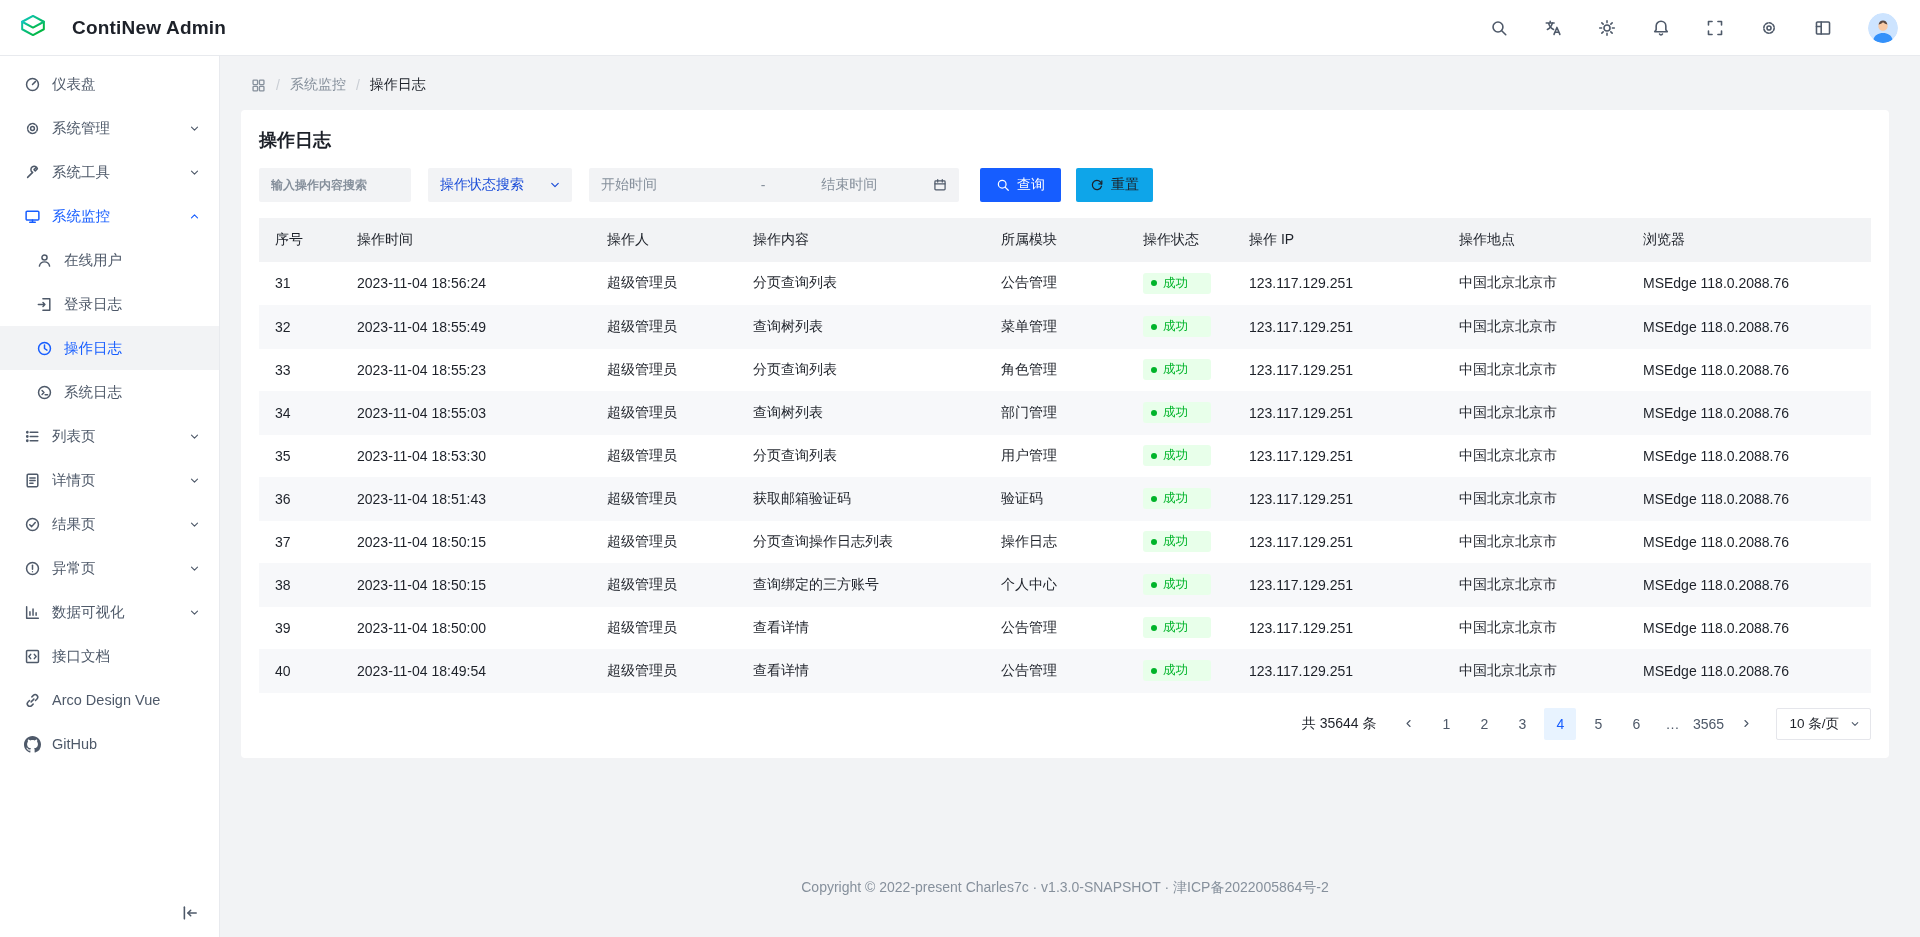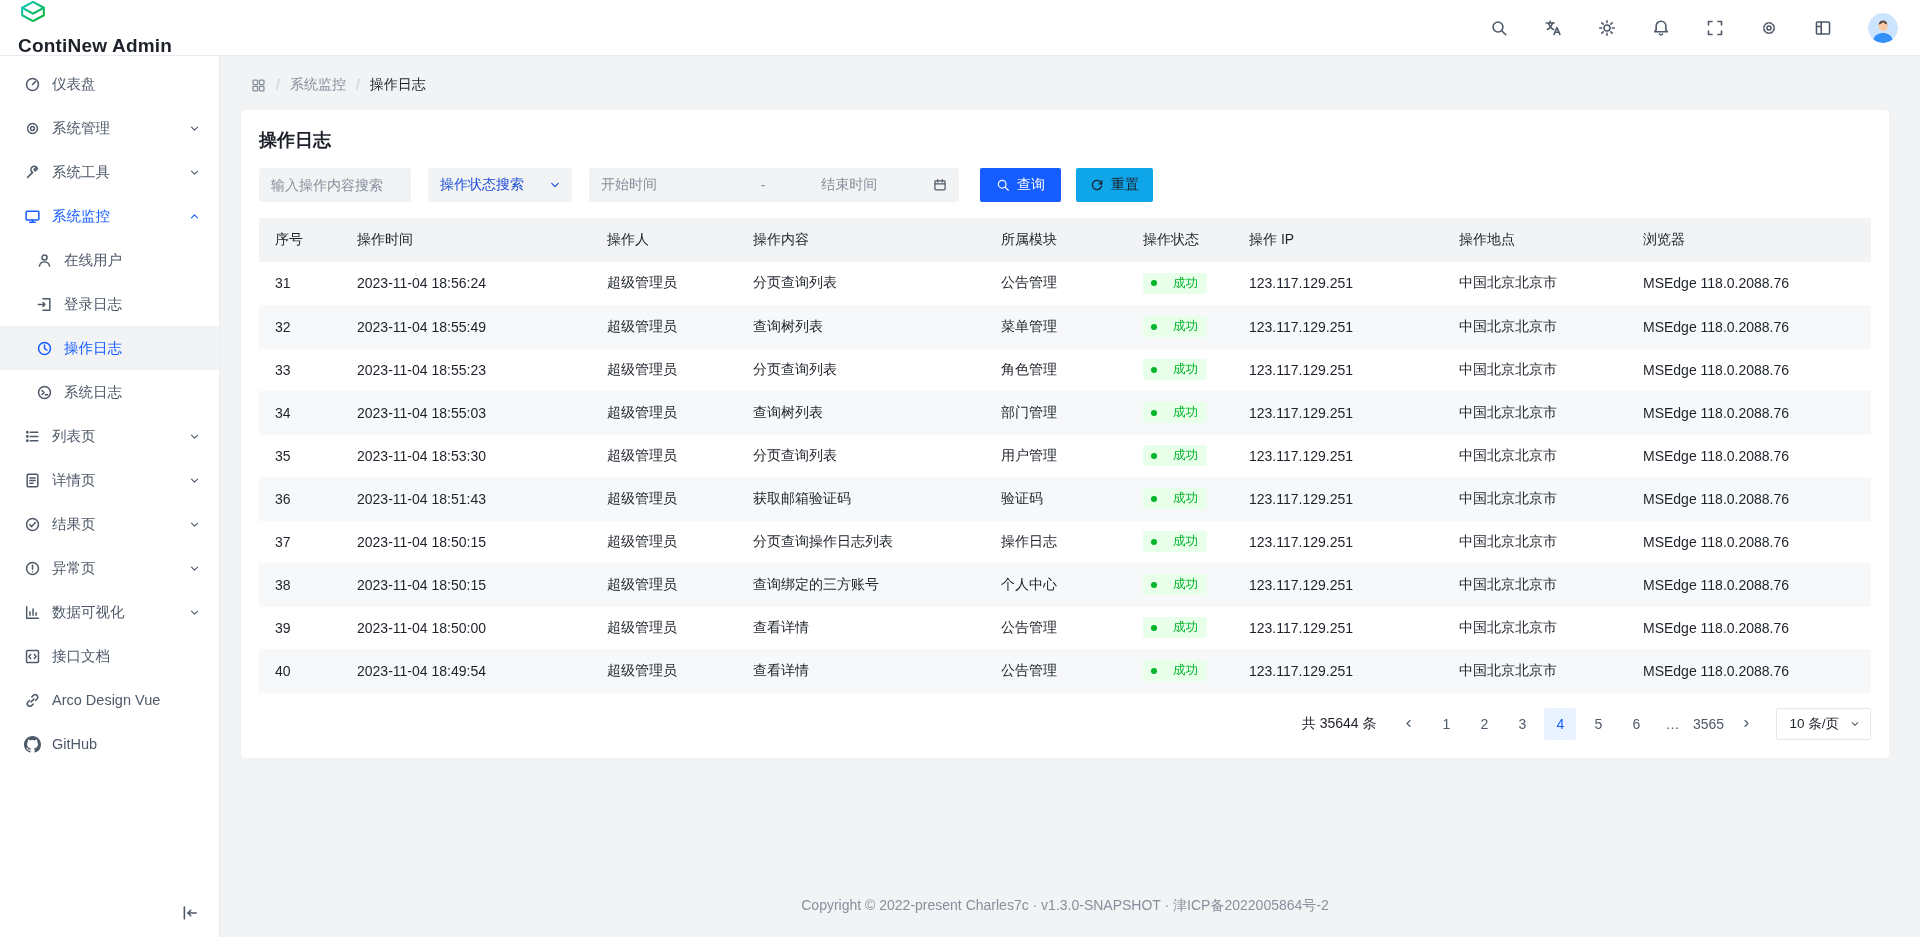--- a/index.html
+++ b/index.html
@@ -4,21 +4,21 @@
 <style>
   * { box-sizing: border-box; margin: 0; padding: 0; font-family: "Liberation Sans","DejaVu Sans",sans-serif; }
   html,body { width:1920px; height:937px; overflow:hidden; background:#f2f3f5; color:#1d2129; }
   button { background:none; border:none; cursor:pointer; color:inherit; font-size:inherit; }
   svg { display:block; }
 
   .app { width:1920px; height:937px; display:flex; flex-direction:column; }
 
   
   .topbar { height:56px; background:#fff; border-bottom:1px solid #e8eaee; display:flex; align-items:center; justify-content:space-between; padding:0 22px 0 18px; flex:0 0 auto; }
-  .logo { display:flex; align-items:flex-start; gap:6px; cursor:pointer;flex-direction:column; }
+  .logo { display:flex; align-items:center; gap:24px; cursor:pointer; }
   .logo-text { font-size:19px; font-weight:600; color:#1d2129; letter-spacing:.2px; }
   .topbar-actions { display:flex; align-items:center; gap:28px; }
   .icon-btn { width:26px; height:26px; display:flex; align-items:center; justify-content:center; color:#4e5969; border-radius:50%; }
   .icon-btn svg { width:18px; height:18px; }
   .avatar { width:30px; height:30px; border-radius:50%; overflow:hidden; cursor:pointer; margin-left:4px; }
 
   
   .frame { flex:1; display:flex; min-height:0; }
   .sidebar { width:220px; background:#fff; border-right:1px solid #e8eaee; display:flex; flex-direction:column; padding-top:6px; flex:0 0 auto; }
   .content { flex:1; min-width:0; overflow:hidden; padding:0 31px 0 21px; display:flex; flex-direction:column; }
@@ -42,55 +42,55 @@
   .bc-sep::before { content:"/"; }
   .bc-item { color:#86909c; cursor:pointer; }
   .bc-item.current { color:#1d2129; cursor:default; }
 
   
   .card { margin-top:14px; background:#fff; border-radius:4px; padding:18px; flex:0 0 auto; }
   .card-title { font-size:18px; font-weight:600; color:#1d2129; }
 
   
   .filters { display:flex; align-items:center; gap:17px; margin-top:16px; }
-  .f-input { width:152px; height:34px; background:#f2f3f5; border:none; border-radius:2px; padding:0 12px; font-size:14px; color:#a21caf; outline:none; }
+  .f-input { width:152px; height:34px; background:#f2f3f5; border:none; border-radius:2px; padding:0 12px; font-size:12px; color:#a21caf; outline:none;font-weight:bold; }
   .f-input::placeholder { color:#86909c; }
   .f-select { width:144px; height:34px; background:#f2f3f5; border-radius:2px; display:flex; align-items:center; justify-content:space-between; padding:0 10px 0 12px; font-size:14px; color:#1d4ed8; cursor:pointer; }
   .f-select svg, .f-dates svg { width:14px; height:14px; }
   .f-dates { width:370px; height:34px; background:#f2f3f5; border-radius:2px; display:flex; align-items:center; padding:0 12px; font-size:14px; color:#86909c; gap:8px; cursor:text; }
   .f-dates .d-start, .f-dates .d-end { flex:1; }
   .f-dates .d-end { text-align:center; }
   .f-dates .d-sep { color:#86909c; }
   .cal { color:#4e5969; display:flex; }
   .btn { height:34px; border-radius:2px; font-size:14px; display:inline-flex; align-items:center; gap:7px; padding:0 16px; }
   .btn svg { width:14px; height:14px; }
   .btn-primary { background:#165dff; color:#fff; margin-left:4px; }
   .btn-default { background:#0ea5e9; color:#1d2129; padding:0 14px; margin-left:-2px; }
 
   
   .log-table { width:100%; border-collapse:collapse; margin-top:16px; font-size:14px; table-layout:fixed; }
   .log-table th { background:#f2f3f5; height:44px; text-align:left; padding:0 16px; font-weight:500; color:#1d2129; white-space:nowrap; }
   .log-table td { height:43px; padding:0 16px; color:#1d2129; white-space:nowrap; overflow:hidden; border-bottom:1px solid #f7f8fa; }
   .log-table tbody tr:nth-child(even) { background:#f7f8fa; }
-  .badge { display:inline-flex; align-items:center; gap:16px; background:#e8ffea; color:#00b42a; font-size:12.5px; padding:2px 9px 2px 8px; border-radius:3px; line-height:17px; }
+  .badge { display:inline-flex; align-items:center; gap:6px; background:#e8ffea; color:#00b42a; font-size:12.5px; padding:2px 23px 2px 8px; border-radius:3px; line-height:17px; }
   .dot { width:6px; height:6px; border-radius:50%; background:#00b42a; }
 
   
   .pagination { display:flex; align-items:center; justify-content:flex-end; gap:6px; margin-top:15px; font-size:14px; color:#1d2129; }
   .pg-total { margin-right:10px; }
   .pg-pages { display:flex; align-items:center; gap:6px; }
   .pg-btn { min-width:32px; height:32px; display:inline-flex; align-items:center; justify-content:center; border-radius:2px; color:#4e5969; font-size:14px; }
   .pg-btn.active { background:#e8f3ff; color:#165dff; font-weight:500; }
   .pg-btn.arrow svg { width:13px; height:13px; }
   .pg-ellipsis { min-width:28px; text-align:center; color:#4e5969; }
   .pg-size { height:32px; margin-left:8px; background:#fff; border:1px solid #e5e6eb; border-radius:2px; display:inline-flex; align-items:center; gap:10px; padding:0 9px 0 12px; font-size:13.5px; color:#1d2129; cursor:pointer; }
   .pg-size svg { width:12px; height:12px; color:#4e5969; }
 
   
-  .page-footer { margin-top:auto; padding:18px 0 22px; text-align:center; font-size:14px; color:#86909c; flex:0 0 auto; }
+  .page-footer { margin-top:auto; padding:18px 0 40px; text-align:center; font-size:14px; color:#86909c; flex:0 0 auto; }
 </style>
 </head>
 <body>
 
 <div class="app">
 
   <header class="topbar">
     <div class="logo">
       <span>
         <svg width="30" height="30" viewBox="0 0 36 36">

